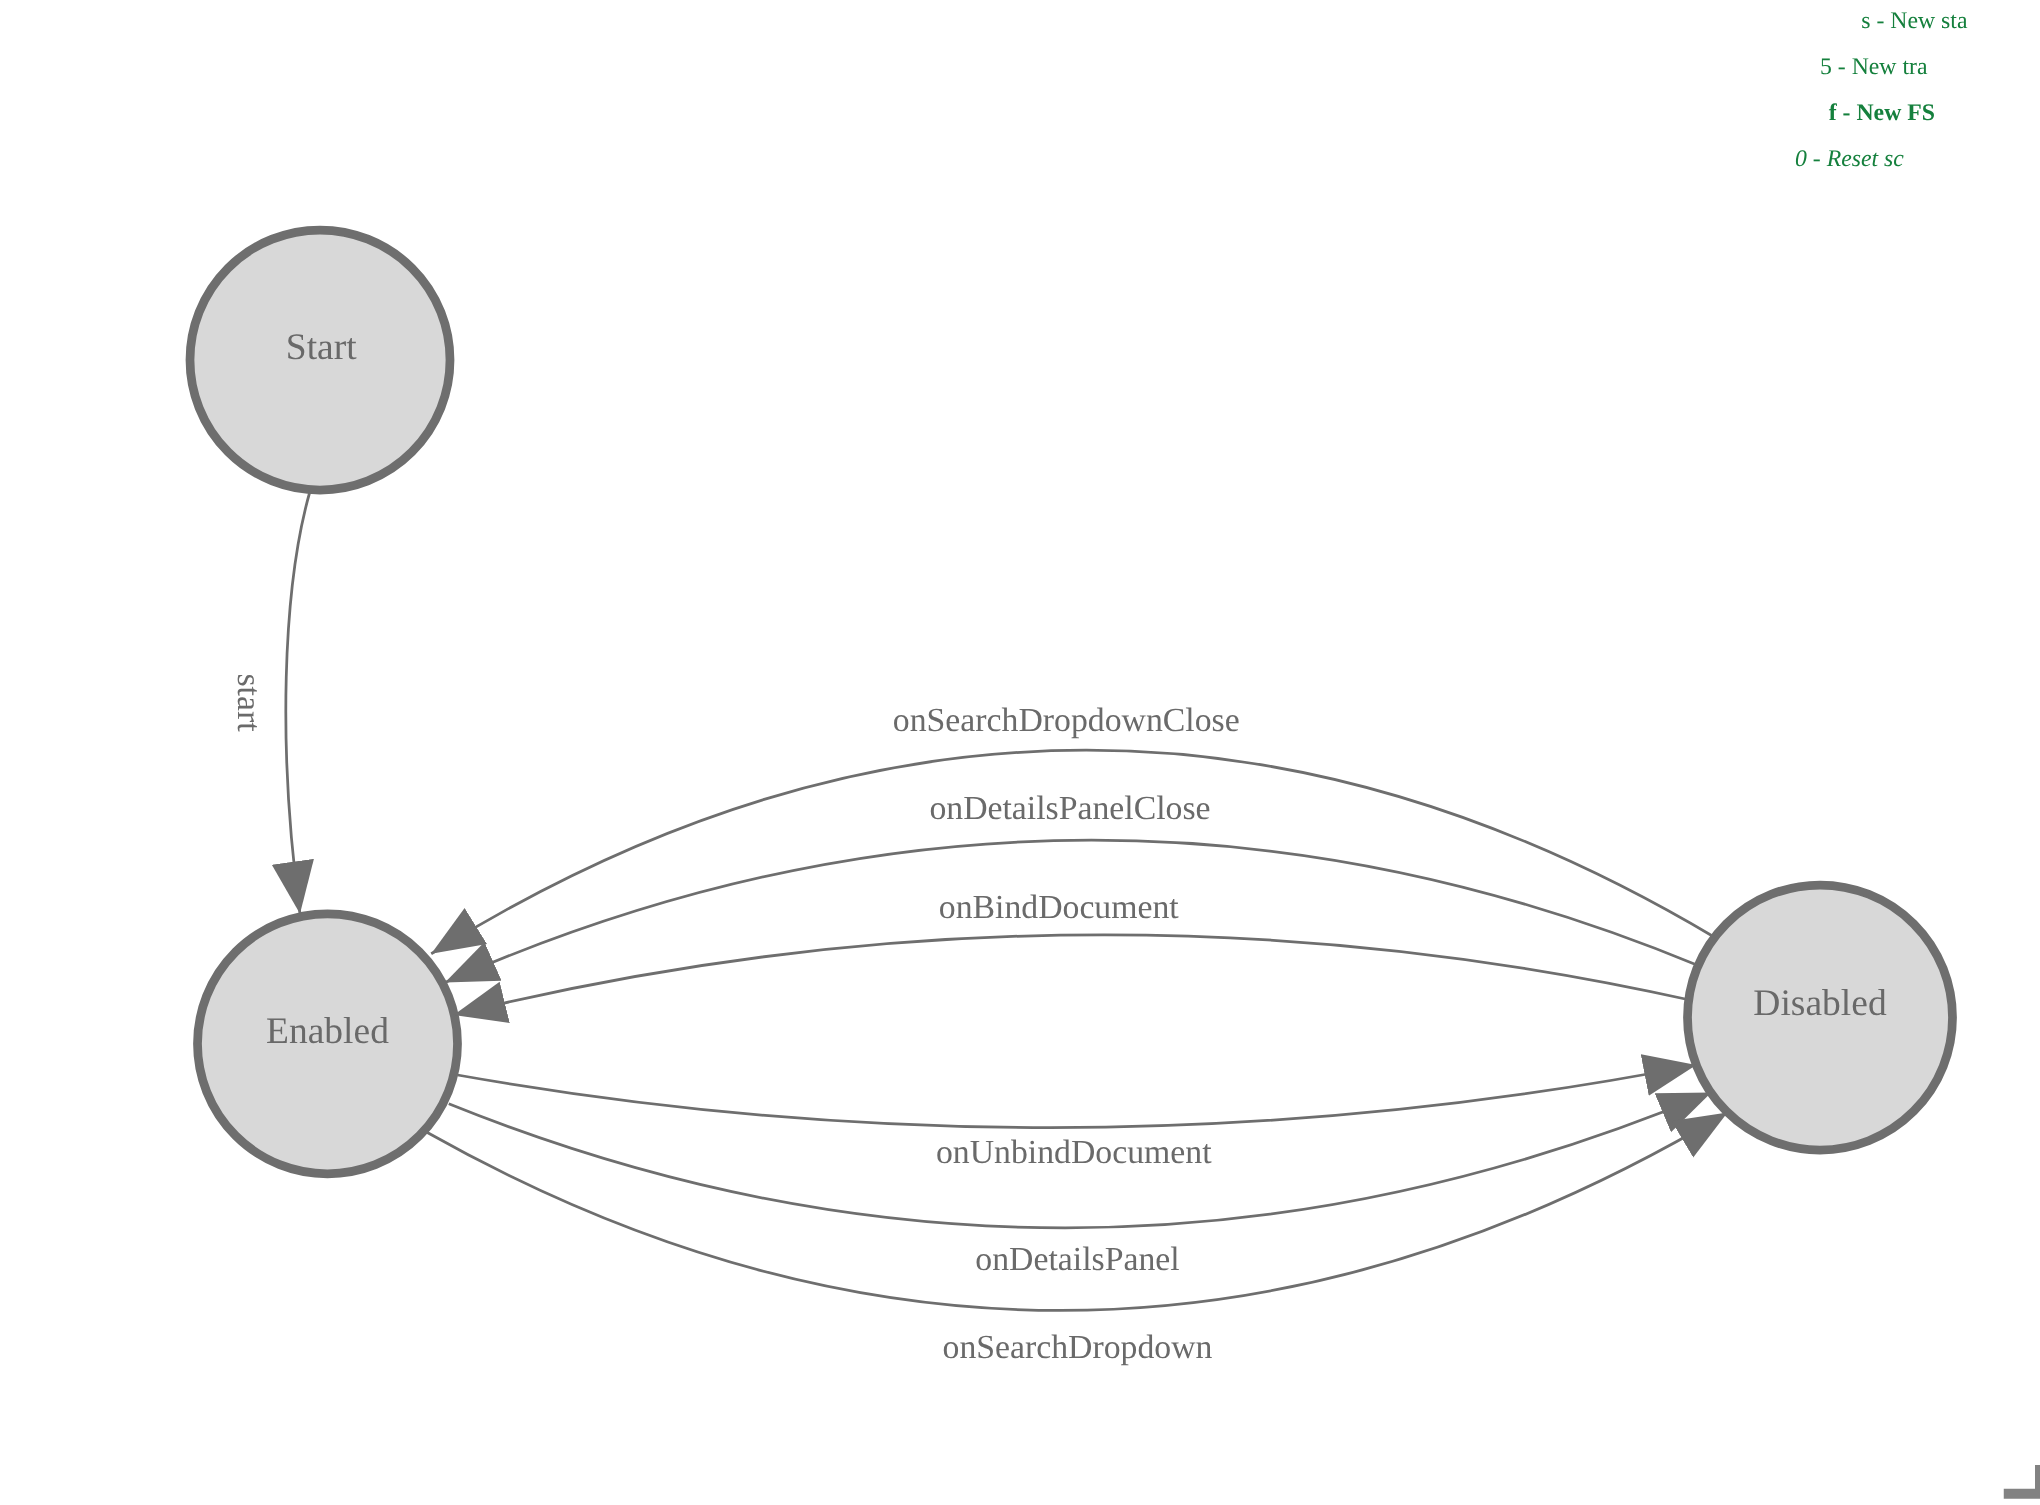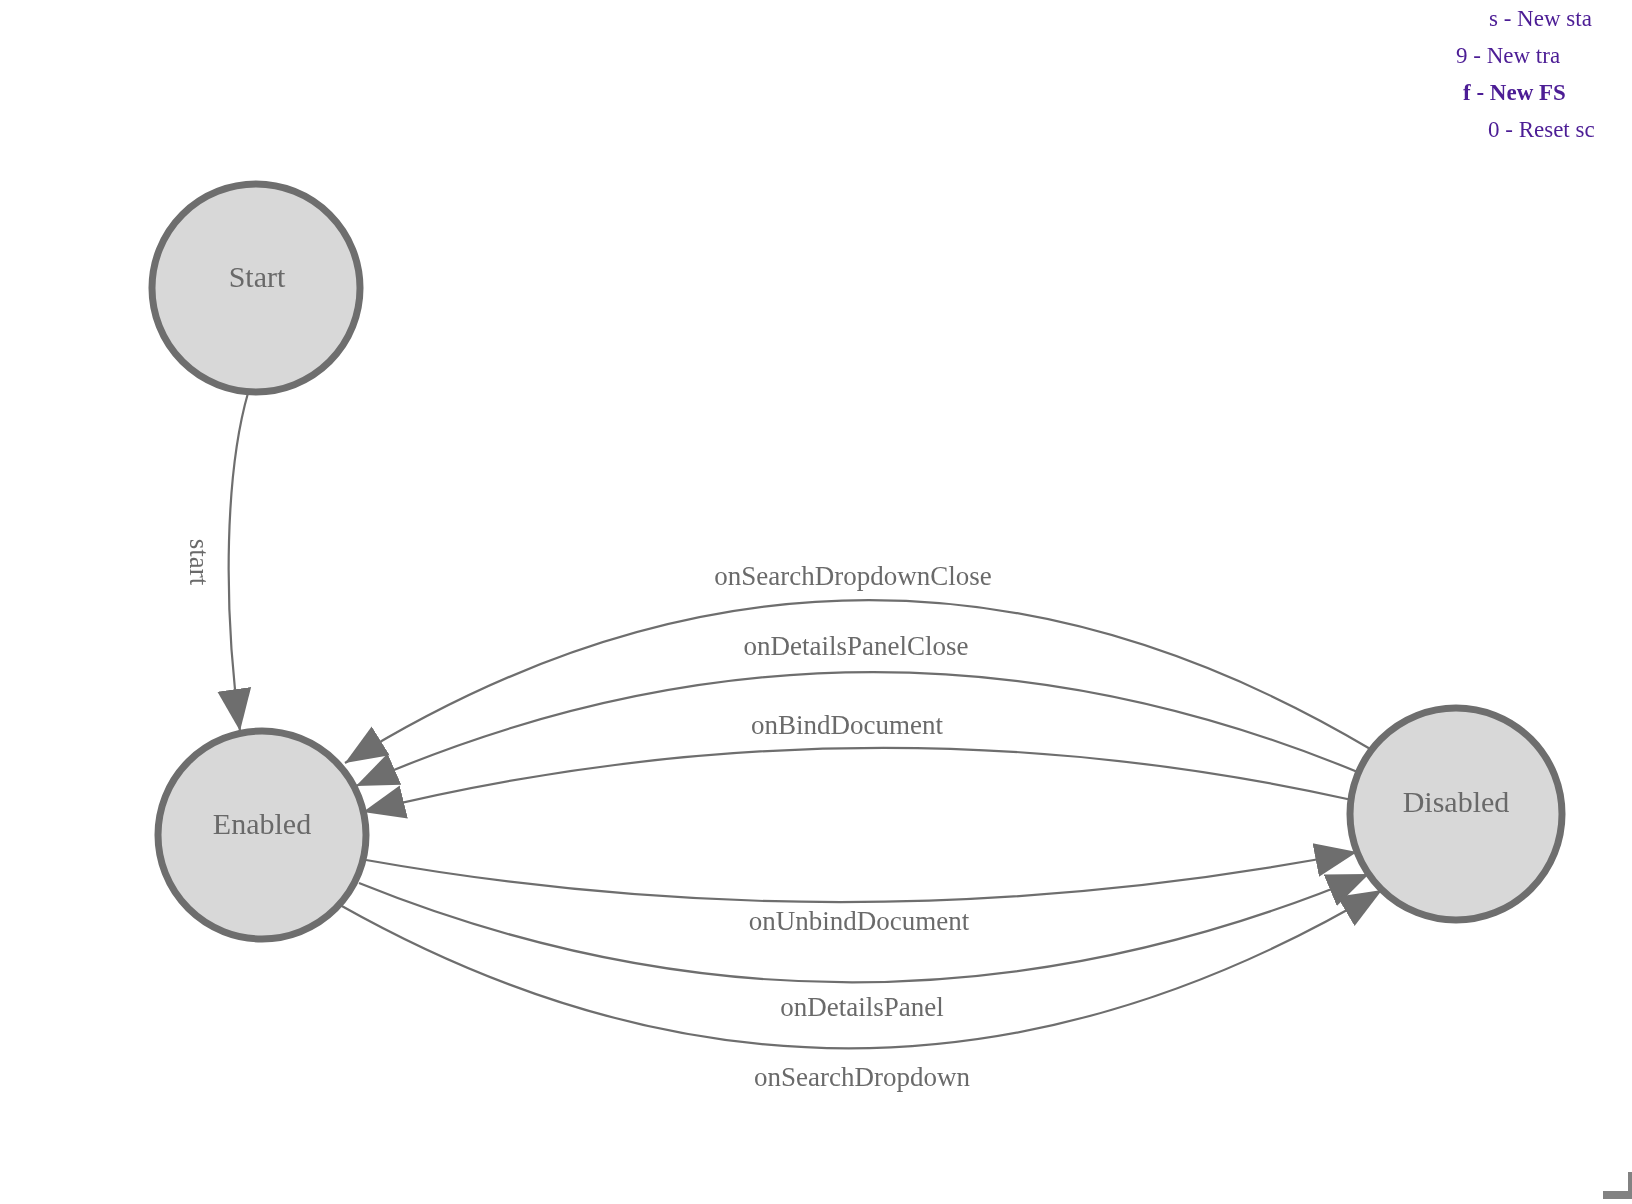--- a/index.html
+++ b/index.html
@@ -49,22 +49,22 @@
     left: 0;
     top: 0;
     width: 1632px;
     height: 170px;
     overflow: hidden;
     pointer-events: none;
   }
   .legend-line {
     position: absolute;
     white-space: nowrap;
-    font-size: 23px;
-    color: #4c1d95;
+    font-size: 19px;
+    color: #15803d;
     font-family: "Liberation Serif", "DejaVu Serif", serif;
   }
   .corner-mark {
     fill: #828282;
   }
 </style>
 </head>
 <body>
 
 <div class="stage">
@@ -101,18 +101,18 @@
     <text class="edge-label" x="862" y="1086">onSearchDropdown</text>
 
     <g>
       <rect class="corner-mark" x="1628" y="1172" width="4" height="26"></rect>
       <rect class="corner-mark" x="1603" y="1191" width="29" height="8"></rect>
     </g>
   </svg>
 
   <div class="legend">
     <div class="legend-line" style="left:1489px; top:6px;">s - New sta</div>
-    <div class="legend-line" style="left:1456px; top:43px;">9 - New tra</div>
+    <div class="legend-line" style="left:1456px; top:43px;">5 - New tra</div>
     <div class="legend-line" style="left:1463px; top:80px;font-weight:bold;">f - New FS</div>
-    <div class="legend-line" style="left:1488px; top:117px;">0 - Reset sc</div>
+    <div class="legend-line" style="left:1436px; top:117px;font-style:italic;">0 - Reset sc</div>
   </div>
 
 </div>
 
 </body></html>

